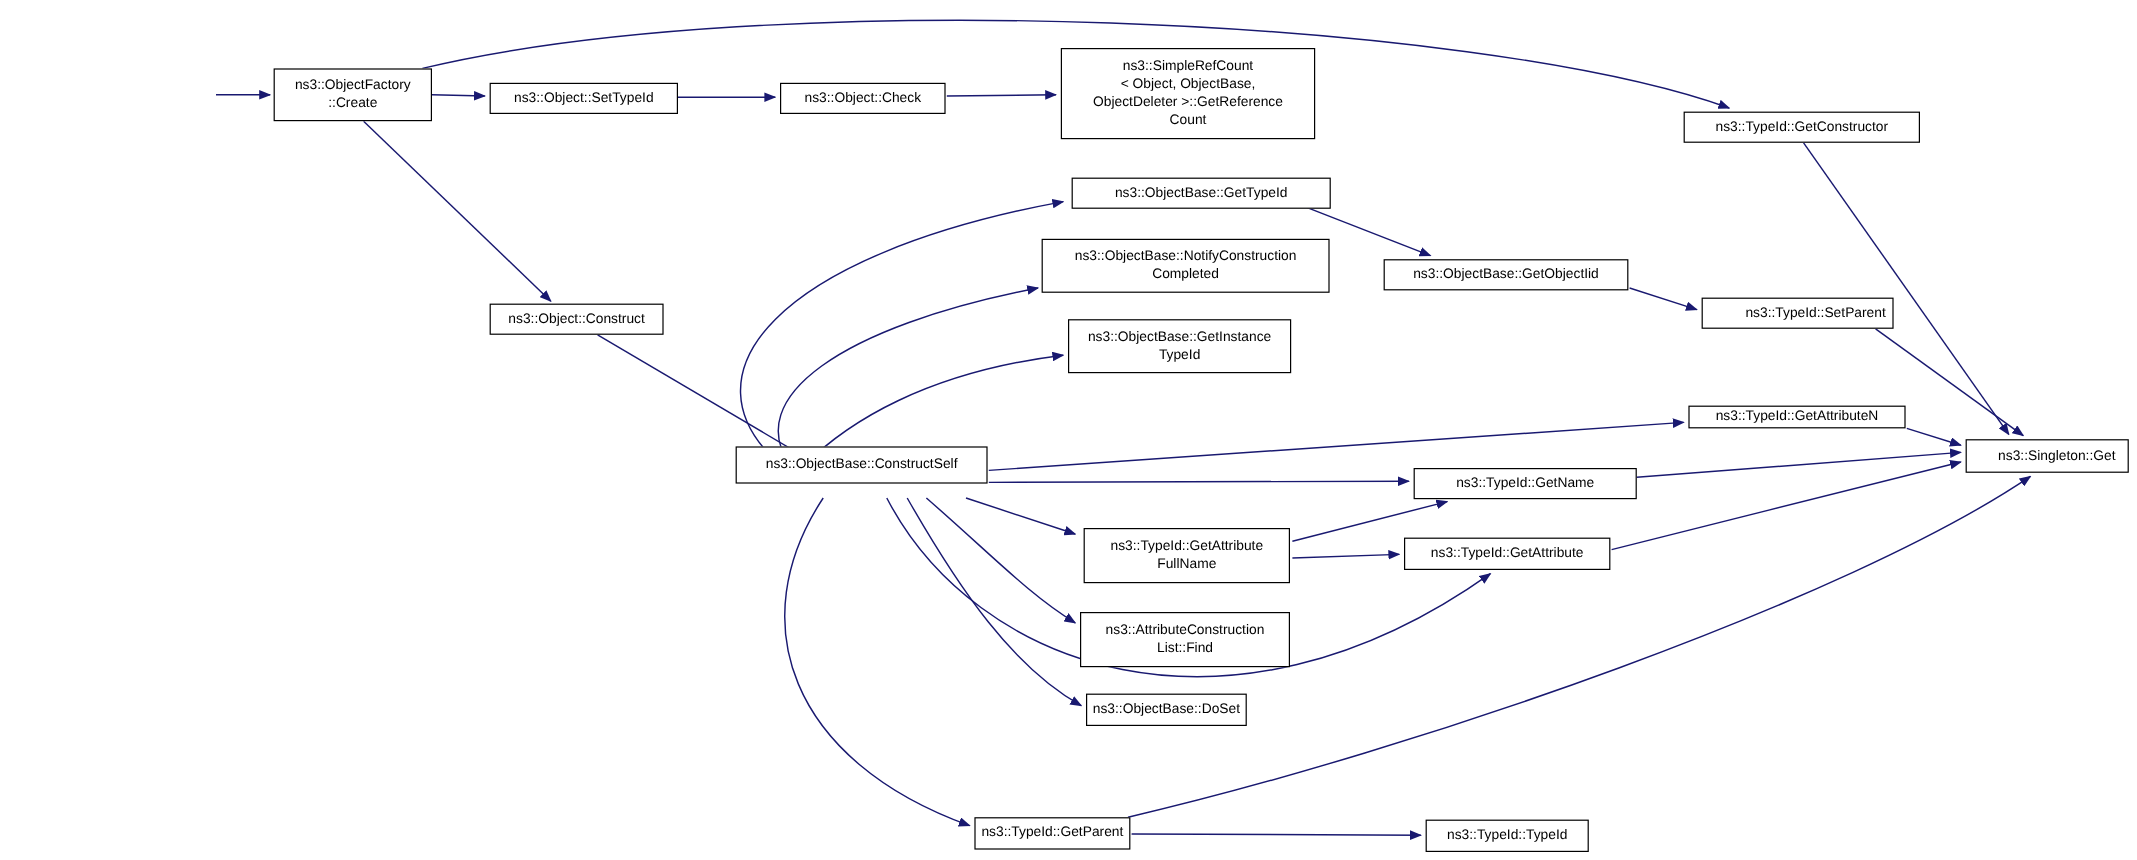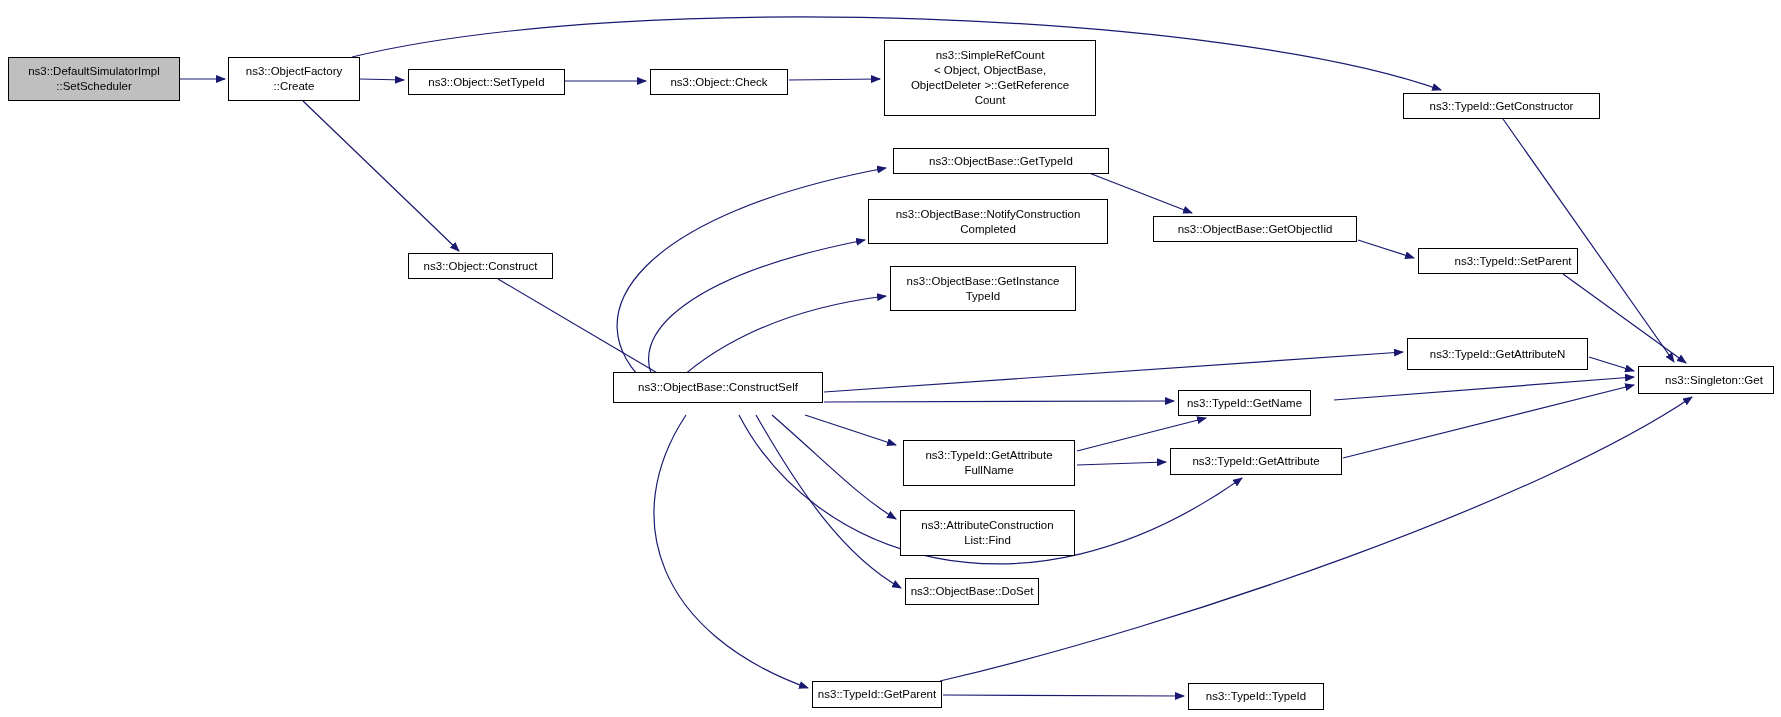--- a/index.html
+++ b/index.html
@@ -46,24 +46,20 @@
       <path class="edge" marker-end="url(#arrow)" d="M 1358 240 L 1414 258"></path>
       <path class="edge" marker-end="url(#arrow)" d="M 1563 274 L 1686 363"></path>
       <path class="edge" marker-end="url(#arrow)" d="M 1589 357 L 1634 371"></path>
       <path class="edge" marker-end="url(#arrow)" d="M 1334 400 L 1634 377"></path>
       <path class="edge" marker-end="url(#arrow)" d="M 1077 451 L 1206 418"></path>
       <path class="edge" marker-end="url(#arrow)" d="M 1077 465 L 1166 462"></path>
       <path class="edge" marker-end="url(#arrow)" d="M 1343 458 L 1634 385"></path>
       <path class="edge" marker-end="url(#arrow)" d="M 943 695 L 1184 696"></path>
       <path class="edge" marker-end="url(#arrow)" d="M 940 681 C 1180 625, 1540 500, 1692 397"></path>
     </svg>
-<div class="node root" style="left: 8px; top: 57px; width: 172px; height: 44px;">
-      <span>ns3::DefaultSimulatorImpl</span>
-      <span>::SetScheduler</span>
-    </div>
     <div class="node" style="left: 228px; top: 57px; width: 132px; height: 44px;">
       <span>ns3::ObjectFactory</span>
       <span>::Create</span>
     </div>
     <div class="node" style="left: 408px; top: 69px; width: 157px; height: 26px;">
       <span>ns3::Object::SetTypeId</span>
     </div>
     <div class="node" style="left: 650px; top: 69px; width: 138px; height: 26px;">
       <span>ns3::Object::Check</span>
     </div>
@@ -92,27 +88,27 @@
     <div class="node" style="left: 1153px; top: 216px; width: 204px; height: 26px;">
       <span>ns3::ObjectBase::GetObjectIid</span>
     </div>
     <div class="node" style="left: 890px; top: 266px; width: 186px; height: 45px;">
       <span>ns3::ObjectBase::GetInstance</span>
       <span>TypeId</span>
     </div>
     <div class="node" style="left: 1418px; top: 248px; width: 160px; height: 26px; padding-left: 30px;">
       <span>ns3::TypeId::SetParent</span>
     </div>
-    <div class="node" style="left: 1407px; top: 338px; width: 181px; height: 32px;">
+    <div class="node" style="left: 1407px; top: 338px; width: 181px; height: 19px;">
       <span>ns3::TypeId::GetAttributeN</span>
     </div>
     <div class="node" style="left: 1638px; top: 366px; width: 136px; height: 28px; padding-left: 16px;">
       <span>ns3::Singleton::Get</span>
     </div>
-    <div class="node" style="left: 1178px; top: 390px; width: 133px; height: 26px;">
+    <div class="node" style="left: 1178px; top: 390px; width: 186px; height: 26px;">
       <span>ns3::TypeId::GetName</span>
     </div>
     <div class="node" style="left: 903px; top: 440px; width: 172px; height: 46px;">
       <span>ns3::TypeId::GetAttribute</span>
       <span>FullName</span>
     </div>
     <div class="node" style="left: 1170px; top: 448px; width: 172px; height: 27px;">
       <span>ns3::TypeId::GetAttribute</span>
     </div>
     <div class="node" style="left: 900px; top: 510px; width: 175px; height: 46px;">

